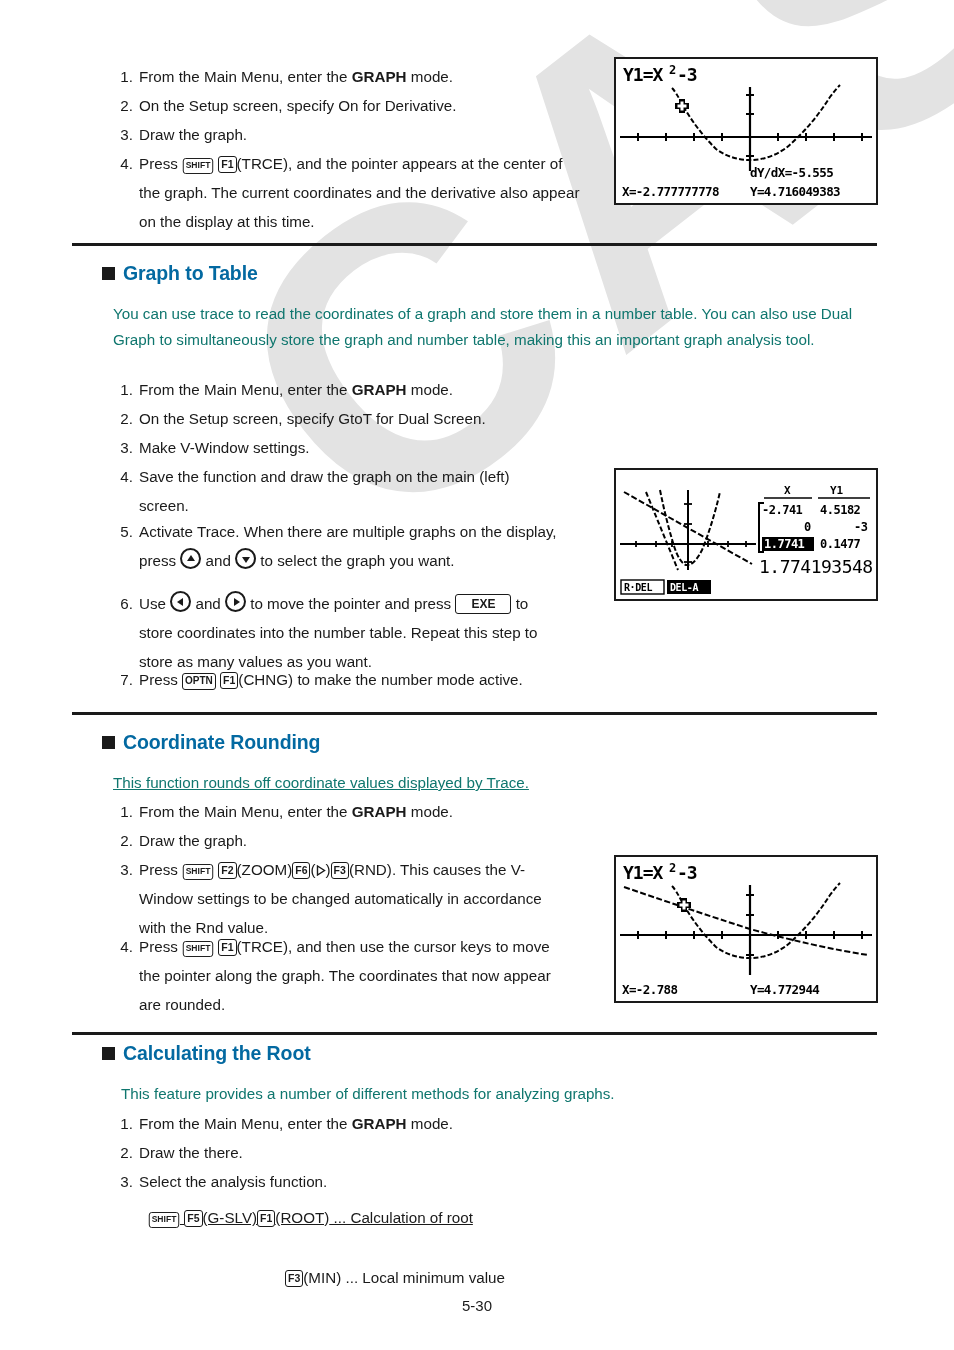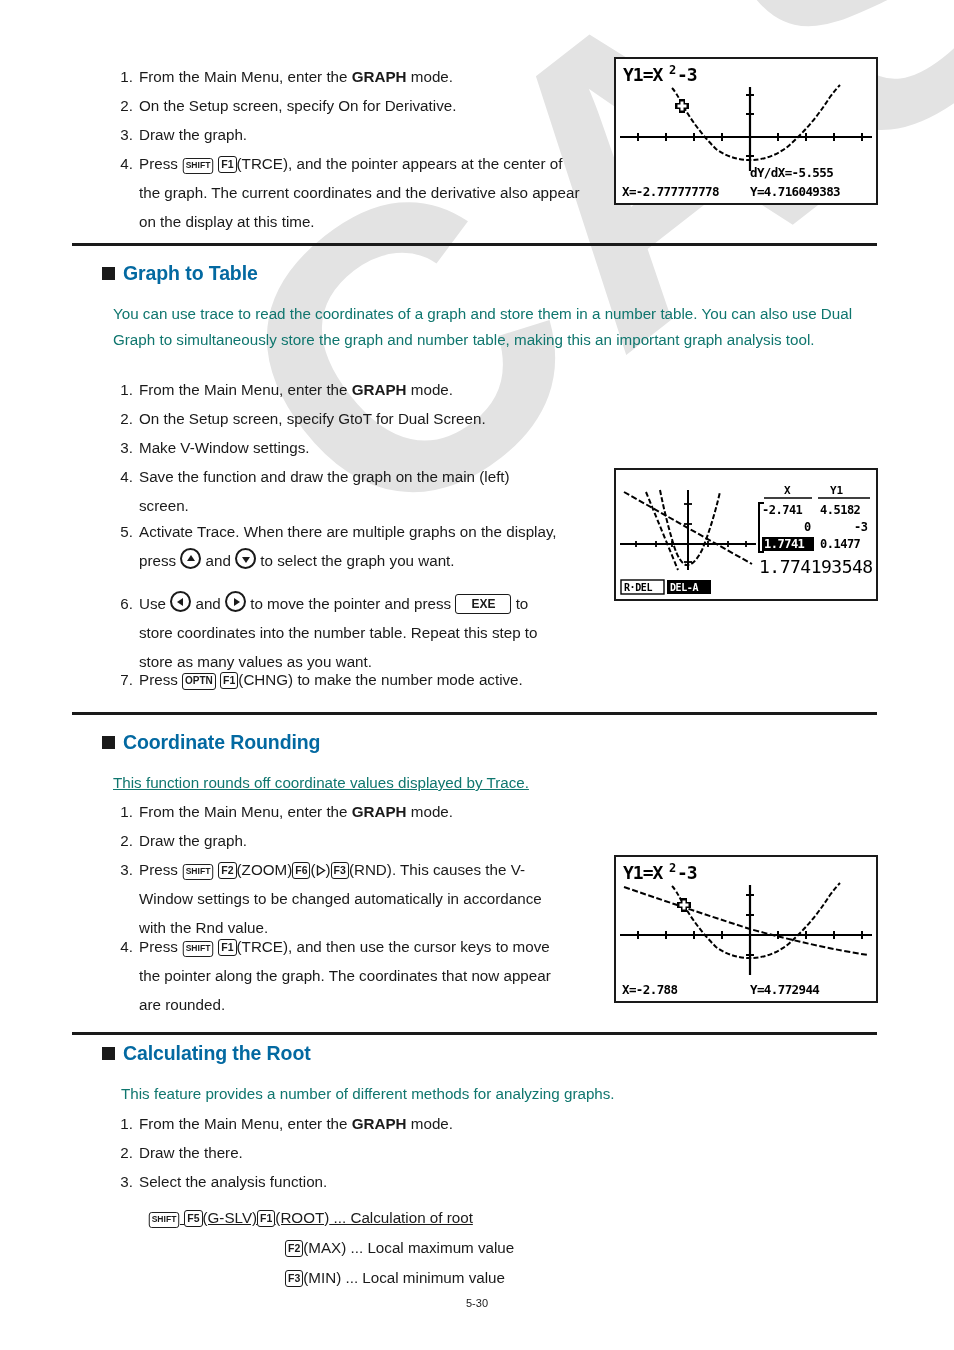--- a/index.html
+++ b/index.html
@@ -172,21 +172,21 @@
     color: #1a1a1a;
     white-space: nowrap;
   }
 
   
   .footer {
     position: absolute;
     left: 0;
     width: 954px;
     text-align: center;
-    font-size: 11px;
+    font-size: 15px;
     color: #1a1a1a;
   }
 
   
   .lcd {
     position: absolute;
     border: 2px solid #1a1a1a;
     background: #ffffff;
     box-sizing: border-box;
     overflow: hidden;
@@ -440,19 +440,18 @@
     <span class="txt">Draw the there.</span>
   </div>
 
   <div class="li" style="left:113px; top:1167px; width:470px;">
     <span class="num">3.</span>
     <span class="txt">Select the analysis function.</span>
   </div>
 
   <div class="kseq" style="left:148px; top:1203px;text-decoration:underline;"><span class="key k-shift">SHIFT</span><span>&nbsp;</span><span class="key k-f">F5</span><span>(G-SLV)</span><span class="key k-f">F1</span><span>(ROOT)</span><span> ... Calculation of root</span></div>
 
-  <div class="kseq" style="left:285px; top:1233px;"><span class="key k-f">F2</span><span>(MAX)</span><span> ... Local maximum value</span></div>
 
   <div class="kseq" style="left:285px; top:1263px;"><span class="key k-f">F3</span><span>(MIN)</span><span> ... Local minimum value</span></div>
 
   <div class="footer" style="top:1297px;">5-30</div>
 
 </div>
 
 </body></html>

